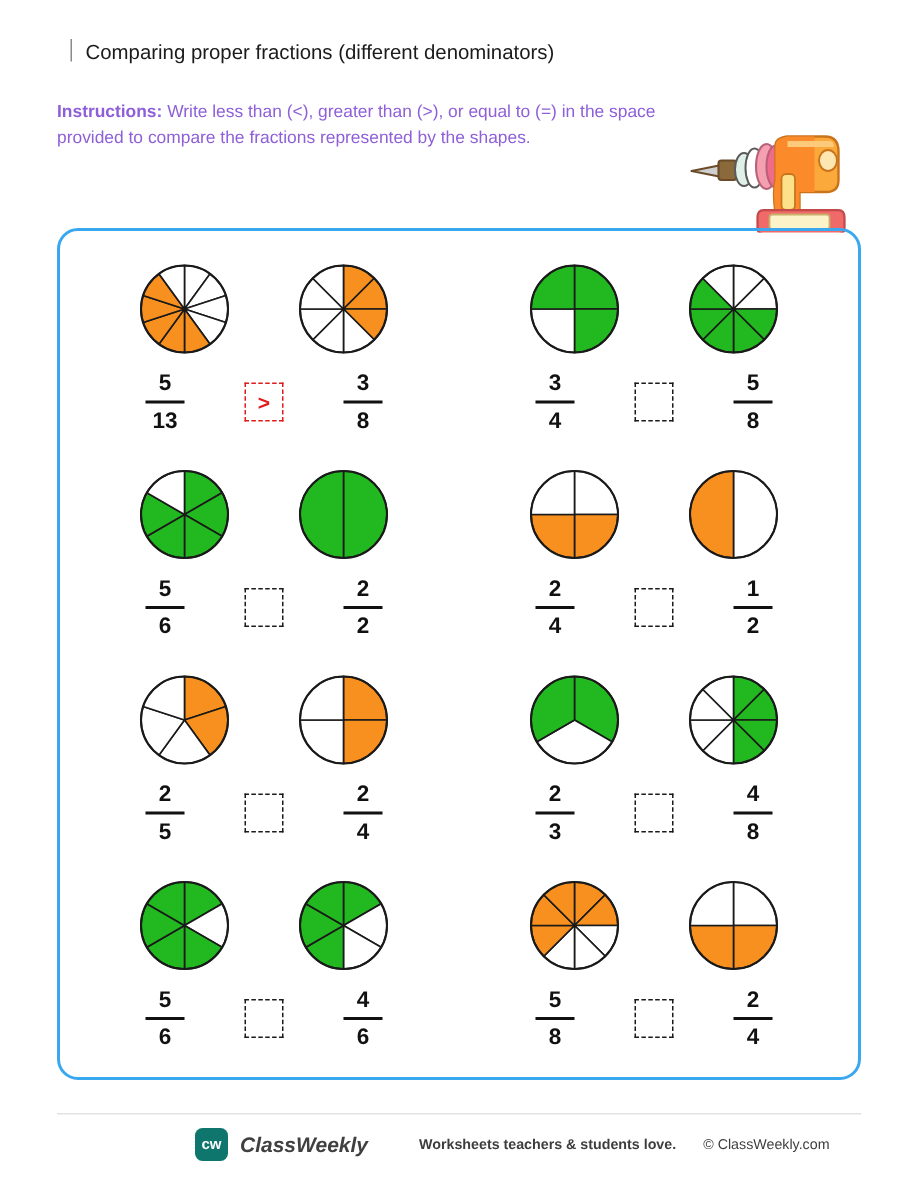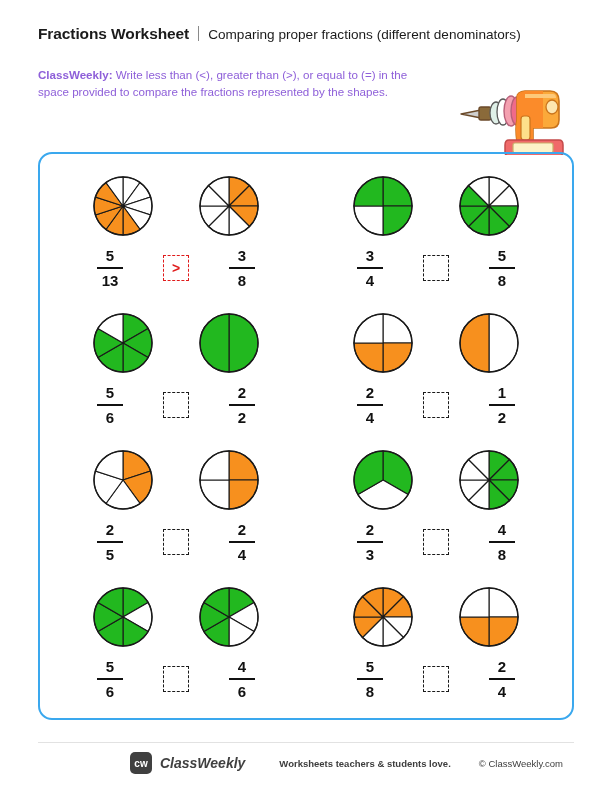--- a/index.html
+++ b/index.html
@@ -173,21 +173,21 @@
     left: 130px;
     top: 752px;
     display: flex;
     align-items: center;
     gap: 8px;
   }
   .logo-badge {
     width: 22px;
     height: 22px;
     border-radius: 5px;
-    background: #404040;
+    background: #0f766e;
     color: #ffffff;
     font-size: 10px;
     font-weight: bold;
     display: flex;
     align-items: center;
     justify-content: center;
     letter-spacing: 0px;
   }
   .logo-word {
     font-size: 14px;
@@ -197,33 +197,32 @@
   }
   .footer-tagline {
     font-size: 9.5px;
     color: #3d3d3d;
     margin-left: 26px;
     font-weight: bold;
   }
   .footer-copy {
     font-size: 9.5px;
     color: #3d3d3d;
-    margin-left: 20px;
+    margin-left: 10px;
   }
 </style>
 </head>
 <body>
 
 <div class="header">
-  <span class="title-main">Fractions Worksheet</span>
   <span class="title-divider"></span>
   <span class="title-sub">Comparing proper fractions (different denominators)</span>
 </div>
 
-<div class="instructions"><b>ClassWeekly:</b><span> Write less than (&lt;), greater than (&gt;), or equal to (=) in the space provided to compare the fractions represented by the shapes.</span></div>
+<div class="instructions"><b>Instructions:</b><span> Write less than (&lt;), greater than (&gt;), or equal to (=) in the space provided to compare the fractions represented by the shapes.</span></div>
 
 <div class="drill">
   <svg viewBox="0 0 115 85" width="115" height="85" xmlns="http://www.w3.org/2000/svg">
 
     <path d="M6 44 L26 40 L26 48 Z" fill="#cfcfcf" stroke="#6b4a2a" stroke-width="1.4" stroke-linejoin="round"></path>
     <rect x="24" y="37" width="12" height="13" rx="2" fill="#8a6a3a" stroke="#6b4a2a" stroke-width="1.4"></rect>
 
     <ellipse cx="41" cy="43" rx="6" ry="11" fill="#dff0e8" stroke="#5a5a5a" stroke-width="1.3"></ellipse>
     <ellipse cx="48" cy="42" rx="6" ry="13" fill="#ffffff" stroke="#5a5a5a" stroke-width="1.3"></ellipse>
     <ellipse cx="56" cy="41" rx="7" ry="15" fill="#f4a0b0" stroke="#b9607a" stroke-width="1.4"></ellipse>

